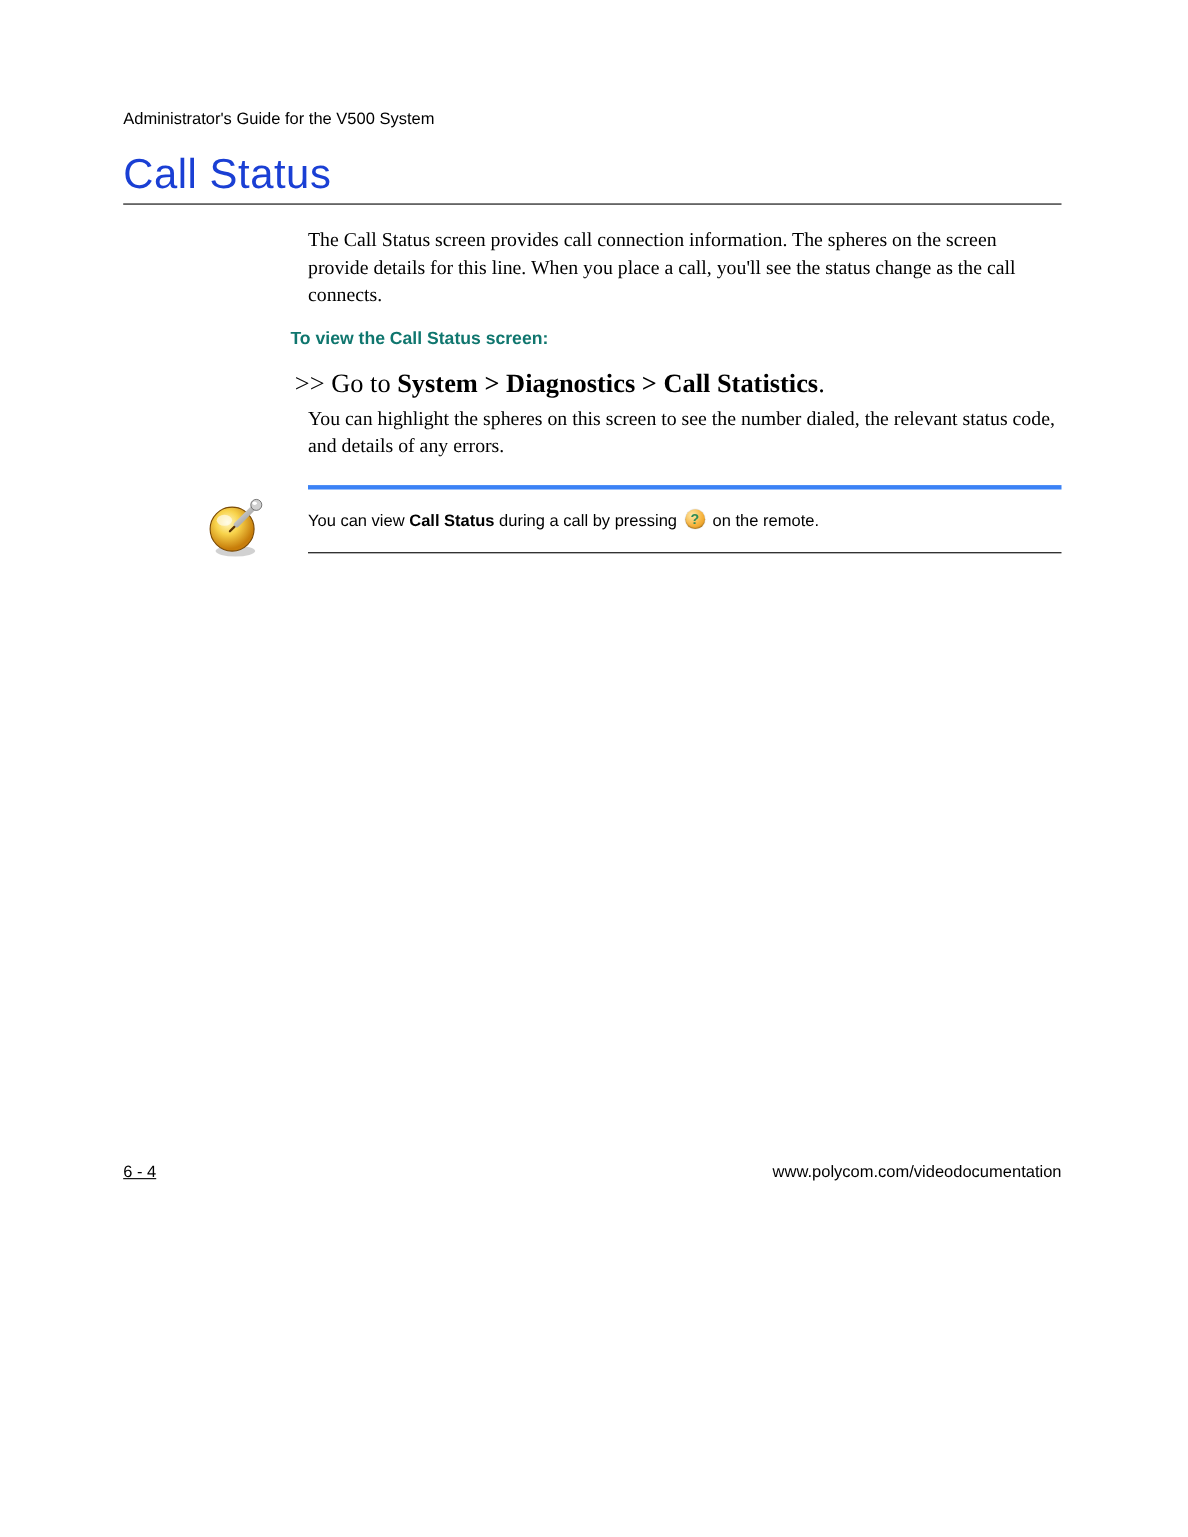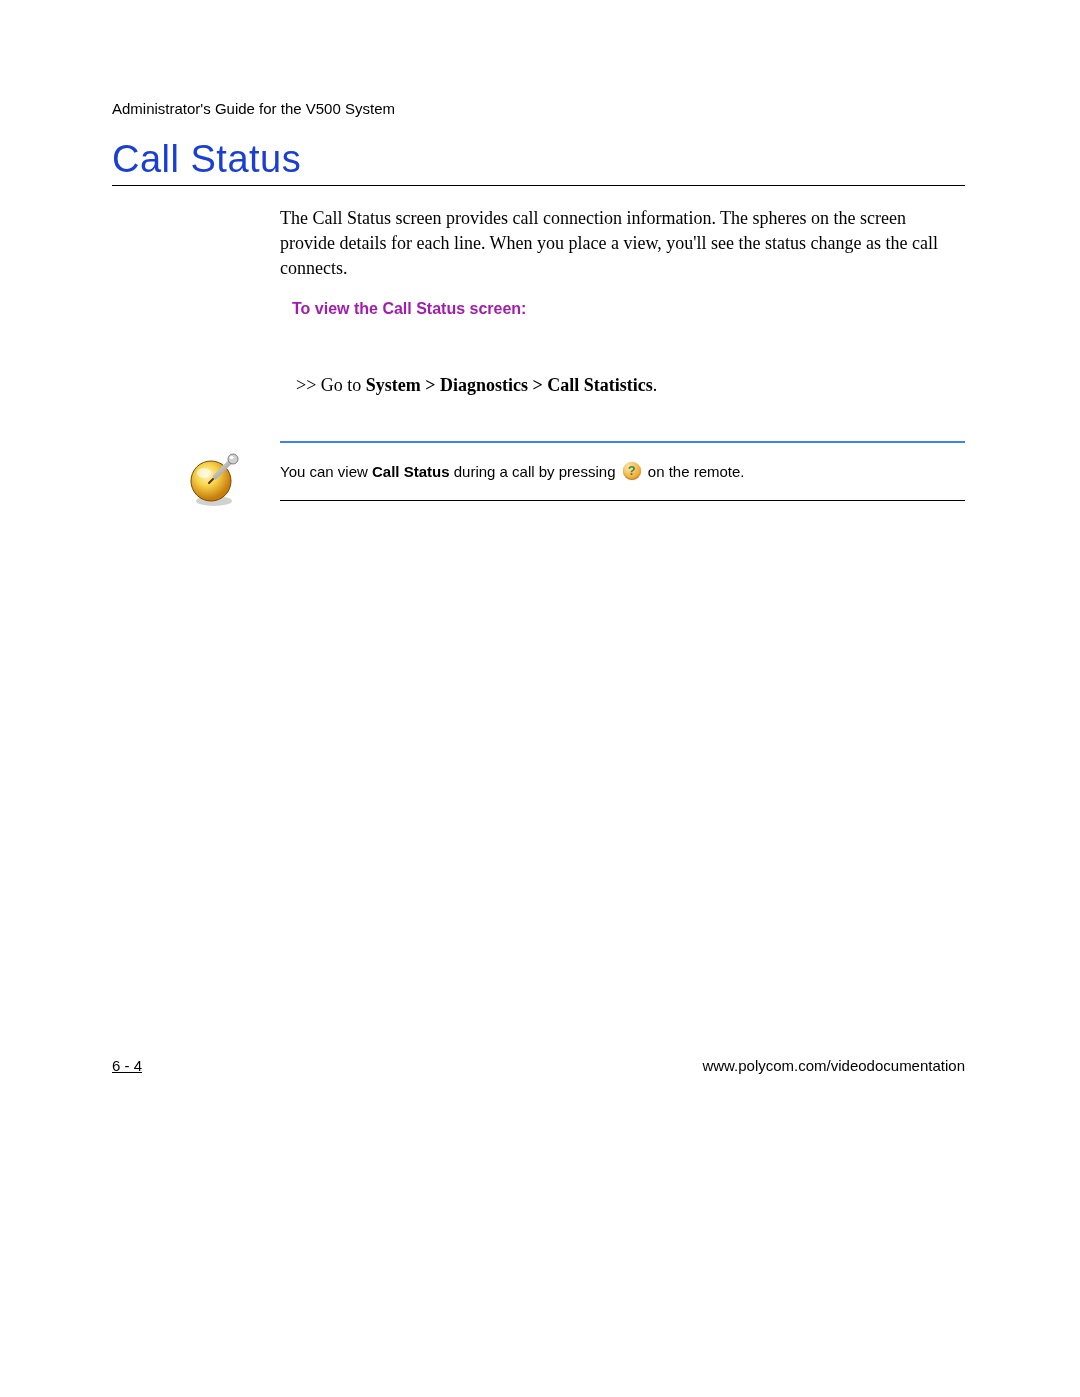--- a/index.html
+++ b/index.html
@@ -44,50 +44,49 @@
     position: absolute;
     top: 206px;
     left: 280px;
     right: 115px;
     font-size: 18px;
     line-height: 1.4;
   }
   .procedure-heading {
     position: absolute;
     top: 300px;
-    left: 292px;
+    left: 264px;
     font-family: "Segoe UI", "Helvetica Neue", Arial, sans-serif;
     font-weight: 700;
     font-size: 16px;
-    color: #a21caf;
+    color: #0f766e;
   }
   .procedure-step {
     position: absolute;
     top: 333px;
-    left: 296px;
+    left: 268px;
     right: 115px;
-    font-size: 18px;
+    font-size: 24px;
     line-height: 1.4;
-    margin-top: 40px;
   }
   .procedure-step .bold { font-weight: 700; }
   .detail {
     position: absolute;
     top: 368px;
     left: 280px;
     right: 115px;
     font-size: 18px;
     line-height: 1.4;
   }
   .note-block {
     position: absolute;
     top: 441px;
     left: 280px;
     right: 115px;
-    border-top: 2px solid #3b82f6;
+    border-top: 4px solid #3b82f6;
     border-bottom: 1px solid #000;
     padding: 18px 0 18px 0;
   }
   .note-text {
     font-family: "Segoe UI", "Helvetica Neue", Arial, sans-serif;
     font-size: 15px;
     line-height: 1.4;
   }
   .note-text .bold { font-weight: 700; }
   .help-btn {
@@ -142,28 +141,29 @@
 <body>
 
 <div class="page">
 
   <div class="running-header">Administrator's Guide for the V500 System</div>
 
   <div class="section-title">
     <h1>Call Status</h1>
   </div>
 
-  <div class="intro">The Call Status screen provides call connection information. The spheres on the screen provide details for each line. When you place a view, you'll see the status change as the call connects.</div>
+  <div class="intro">The Call Status screen provides call connection information. The spheres on the screen provide details for this line. When you place a call, you'll see the status change as the call connects.</div>
 
   <div class="procedure-heading">To view the Call Status screen:</div>
 
   <div class="procedure-step">
     <span>&gt;&gt; Go to </span><span class="bold">System &gt; Diagnostics &gt; Call Statistics</span><span>.</span>
   </div>
 
+  <div class="detail">You can highlight the spheres on this screen to see the number dialed, the relevant status code, and details of any errors.</div>
 
   <div class="note-icon">
     <svg viewBox="0 0 58 58" width="58" height="58">
       <defs>
         <radialGradient id="gball" cx="40%" cy="35%" r="60%">
           <stop offset="0%" stop-color="#fff7c2"></stop>
           <stop offset="45%" stop-color="#f8d34b"></stop>
           <stop offset="100%" stop-color="#c77d0a"></stop>
         </radialGradient>
         <linearGradient id="gpin" x1="0" y1="0" x2="1" y2="1">

